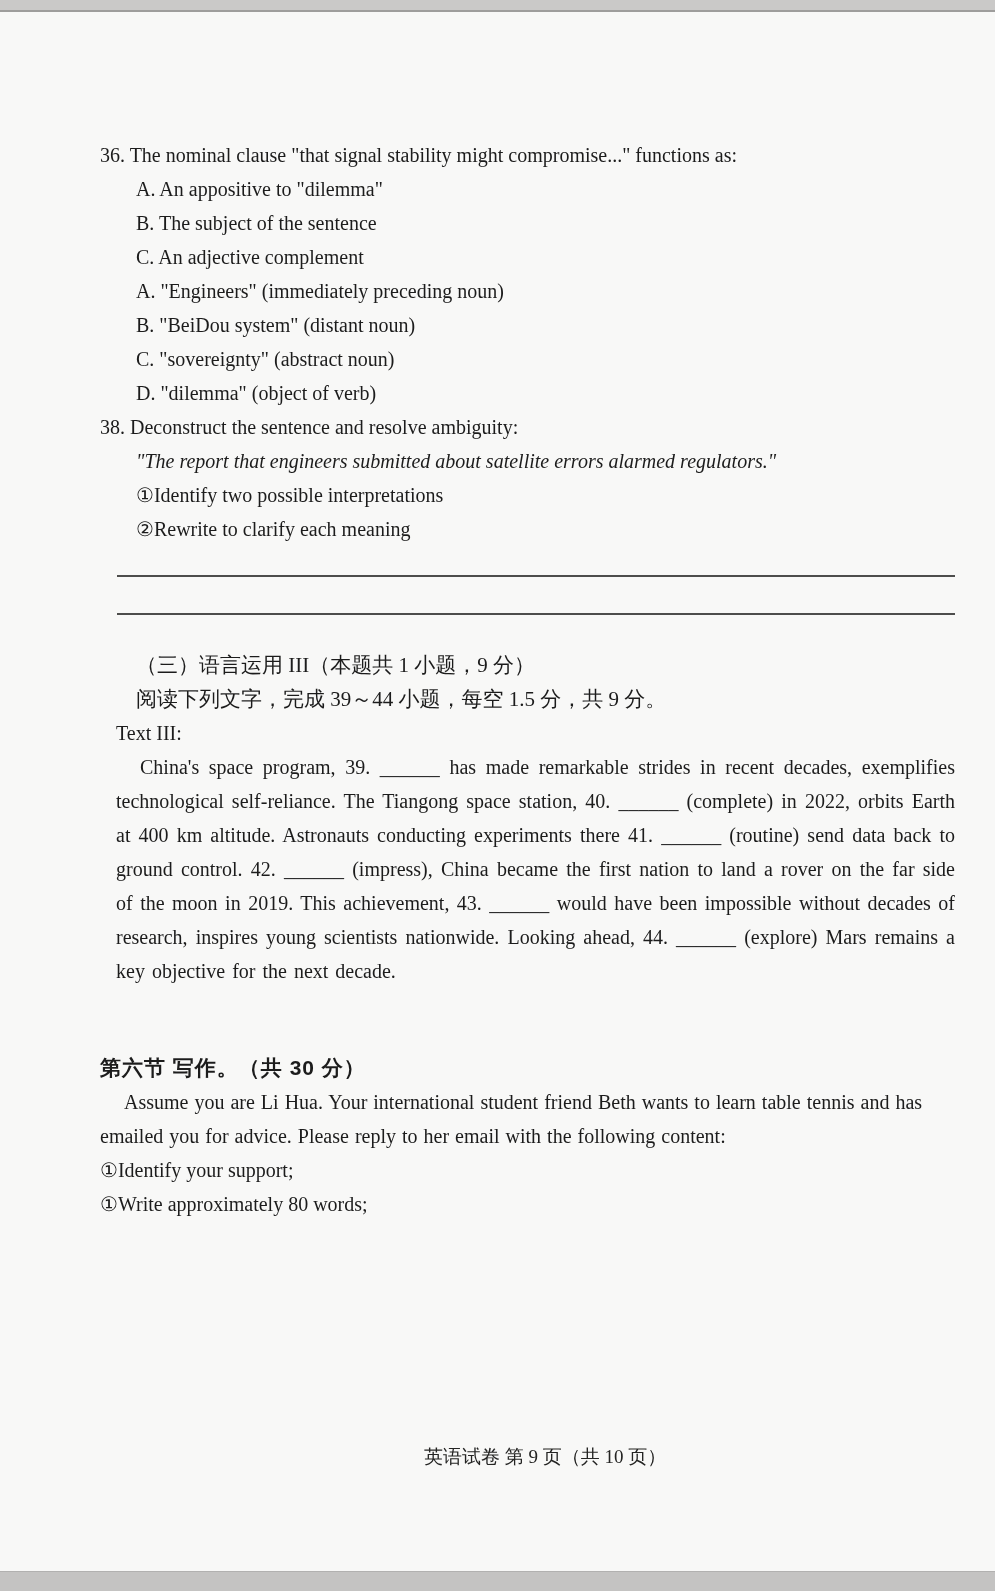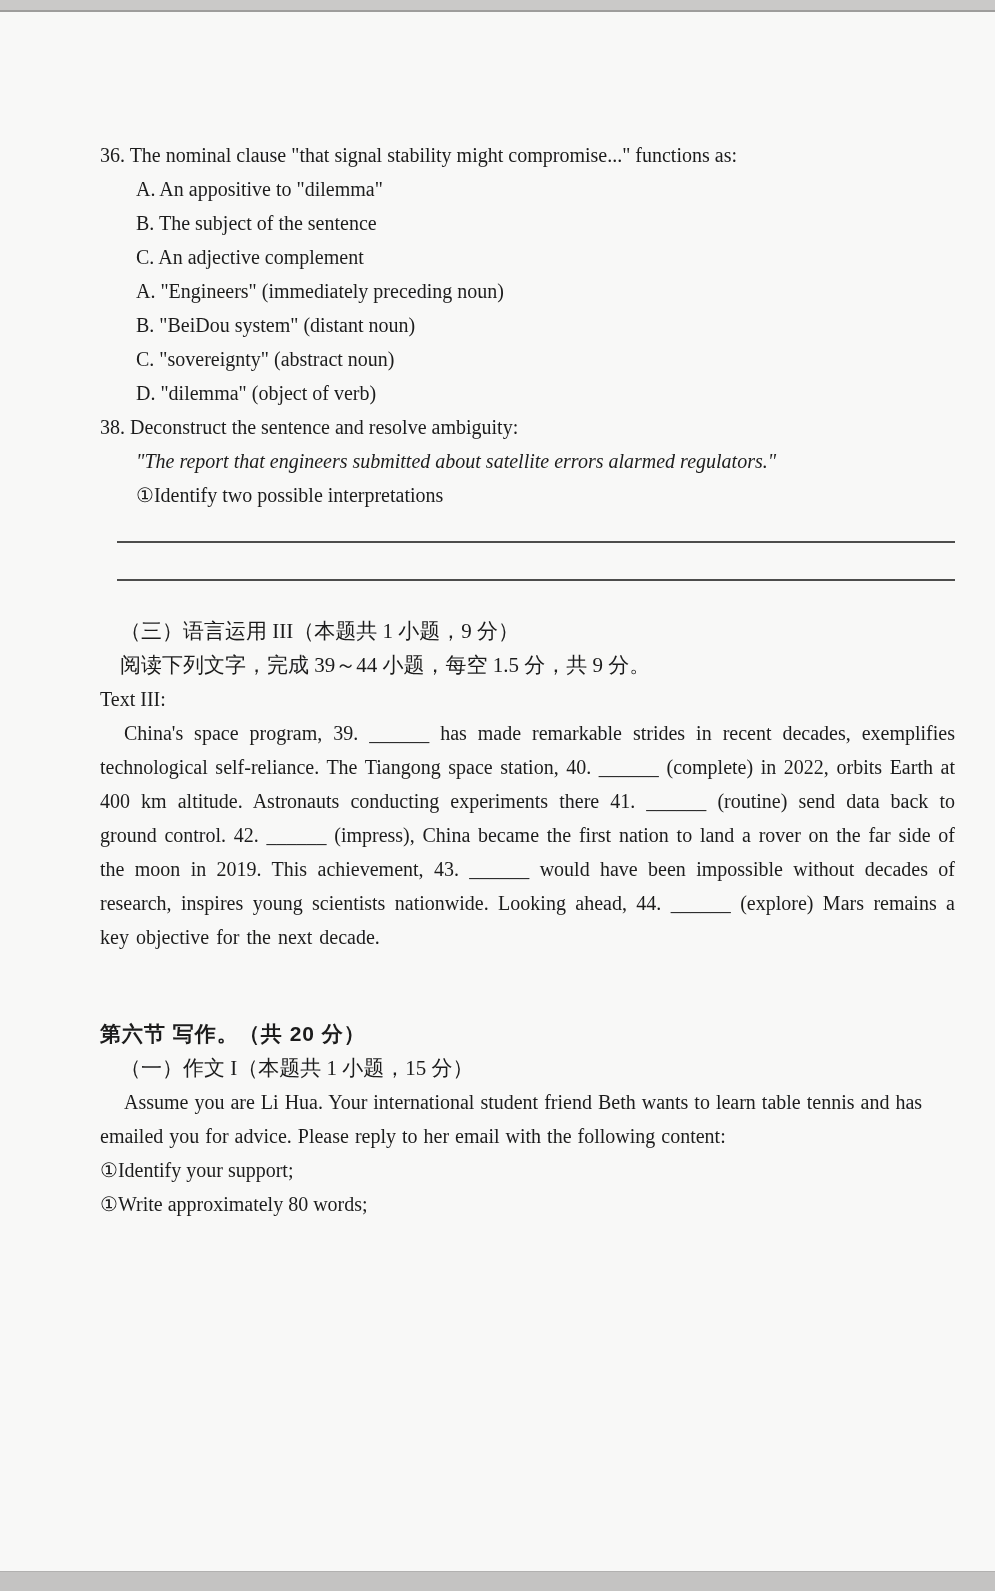--- a/index.html
+++ b/index.html
@@ -34,21 +34,21 @@
   .q-sub { padding-left: 36px; }
   .italic-line { font-style: italic; }
   .answer-line {
     height: 0;
     border-bottom: 2px solid #4d4d4c;
     margin-left: 17px;
     margin-right: 0;
   }
   .answer-line.first { margin-top: 29px; }
   .answer-line.second { margin-top: 36px; }
-  .section3 { margin-top: 33px; }
+  .section3 { margin-top: 33px; margin-left: 16px; }
   .cn { font-size: 21px; }
   .cn-indent { padding-left: 20px; }
   .text-label { font-weight: 400; }
   .paragraph {
     text-indent: 24px;
     word-spacing: 2px;
     text-align: justify;
   }
   .section6 { margin-top: 63px; }
   .heading-bold {
@@ -93,36 +93,37 @@
       <div class="q-sub">A. "Engineers" (immediately preceding noun)</div>
       <div class="q-sub">B. "BeiDou system" (distant noun)</div>
       <div class="q-sub">C. "sovereignty" (abstract noun)</div>
       <div class="q-sub">D. "dilemma" (object of verb)</div>
     </div>
 
     <div>
       <div class="q-stem">38. Deconstruct the sentence and resolve ambiguity:</div>
       <div class="q-sub italic-line">"The report that engineers submitted about satellite errors alarmed regulators."</div>
       <div class="q-sub">①Identify two possible interpretations</div>
+      <div class="q-sub">②Rewrite to clarify each meaning</div>
       <div class="answer-line first"></div>
       <div class="answer-line second"></div>
     </div>
 
     <div class="section3">
       <div class="cn cn-indent">（三）语言运用 III（本题共 1 小题，9 分）</div>
       <div class="cn cn-indent">阅读下列文字，完成 39～44 小题，每空 1.5 分，共 9 分。</div>
       <div class="text-label">Text III:</div>
       <div class="paragraph">China's space program, 39. ______ has made remarkable strides in recent decades, exemplifies technological self-reliance. The Tiangong space station, 40. ______ (complete) in 2022, orbits Earth at 400 km altitude. Astronauts conducting experiments there 41. ______ (routine) send data back to ground control. 42. ______ (impress), China became the first nation to land a rover on the far side of the moon in 2019. This achievement, 43. ______ would have been impossible without decades of research, inspires young scientists nationwide. Looking ahead, 44. ______ (explore) Mars remains a key objective for the next decade.</div>
     </div>
 
     <div class="section6">
-      <div class="heading-bold">第六节 写作。（共 20 分）</div>
-      <div class="cn cn-indent">（一）作文 I（本题共 1 小题，15 分）</div>
+      <div class="heading-bold">第六节 写作。（共 30 分）</div>
       <div class="prompt">Assume you are Li Hua. Your international student friend Beth wants to learn table tennis and has emailed you for advice. Please reply to her email with the following content:</div>
       <div>①Identify your support;</div>
       <div>①Write approximately 80 words;</div>
     </div>
 
   </div>
 
+  <div class="footer">英语试卷 第 9 页（共 10 页）</div>
 
   <div class="bottombar"></div>
 </div>
 
 </body></html>

